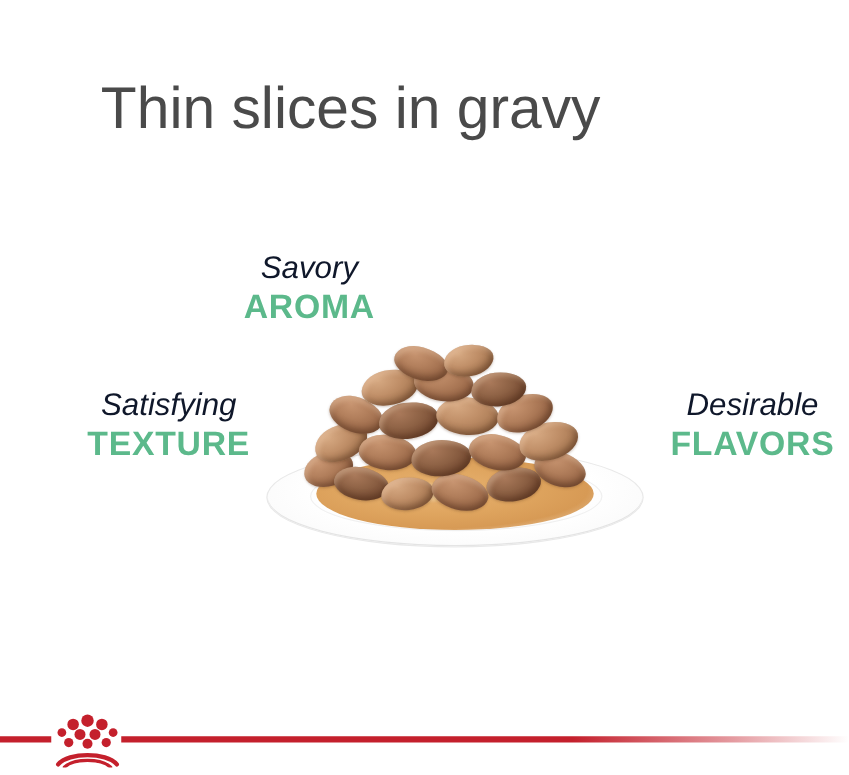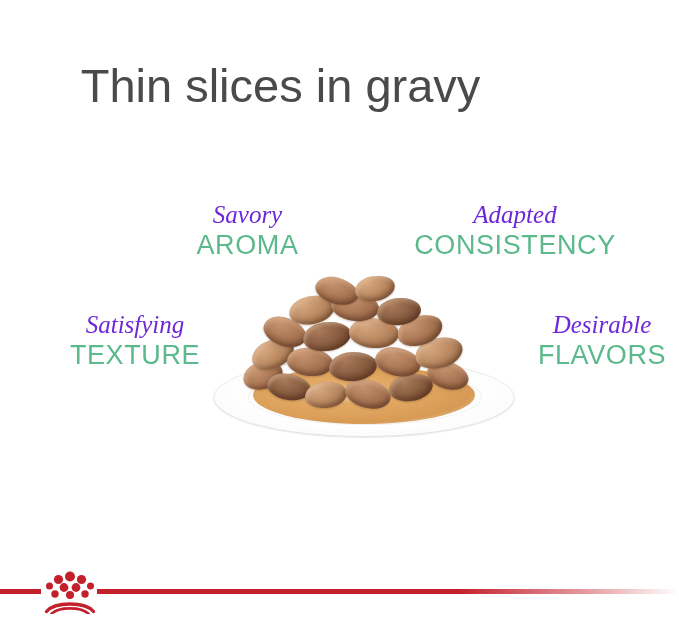--- a/index.html
+++ b/index.html
@@ -55,26 +55,25 @@
   .benefit {
     position: absolute;
     white-space: nowrap;
   }
   .benefit .adj {
     display: block;
     font-style: italic;
     font-weight: normal;
     font-size: 25px;
     line-height: 29px;
-    color: #6d28d9;
-    font-family: Liberation Serif, serif;
+    color: #0f172a;
   }
   .benefit .noun {
     display: block;
-    font-weight: normal;
+    font-weight: bold;
     font-size: 27px;
     line-height: 32px;
     letter-spacing: 0.6px;
     color: #5cb98b;
   }
 
   .benefit-aroma       { top: 200px; left: 185px;  width: 125px; text-align: center; }
   .benefit-consistency { top: 200px; left: 400px;  width: 230px; text-align: center; }
   .benefit-texture     { top: 310px; left: 55px;   width: 160px; text-align: center; }
   .benefit-flavors     { top: 310px; left: 528px;  width: 148px; text-align: center; }
@@ -191,24 +190,20 @@
 <div class="page">
 
 
   <div class="subtitle">Thin slices in gravy</div>
 
   <div class="benefit benefit-aroma">
     <span class="adj">Savory</span>
     <span class="noun">AROMA</span>
   </div>
 
-  <div class="benefit benefit-consistency">
-    <span class="adj">Adapted</span>
-    <span class="noun">CONSISTENCY</span>
-  </div>
 
   <div class="benefit benefit-flavors">
     <span class="adj">Desirable</span>
     <span class="noun">FLAVORS</span>
   </div>
 
   <div class="benefit benefit-texture">
     <span class="adj">Satisfying</span>
     <span class="noun">TEXTURE</span>
   </div>

